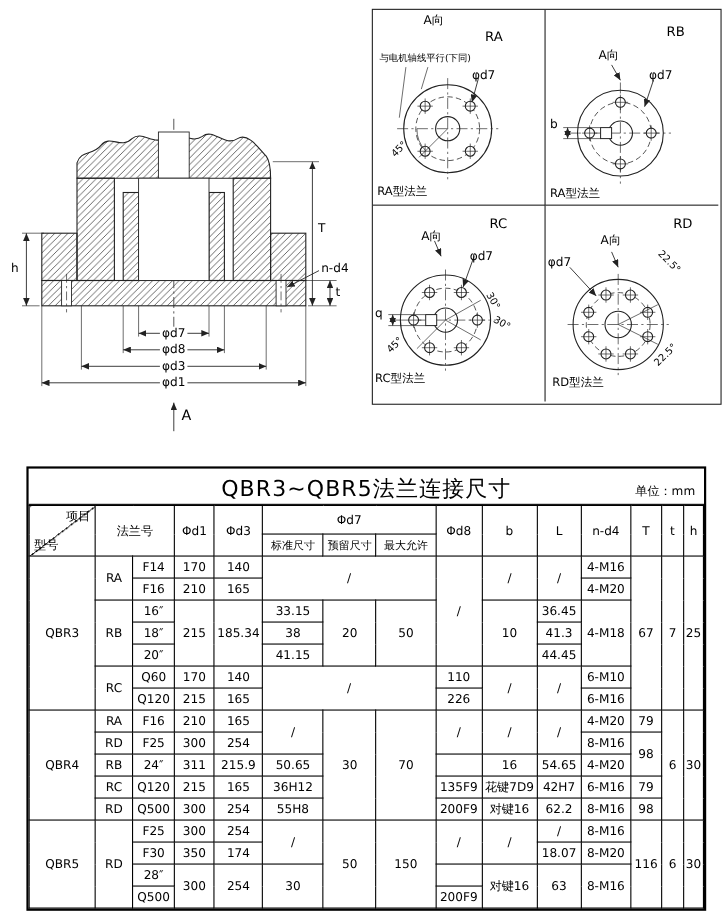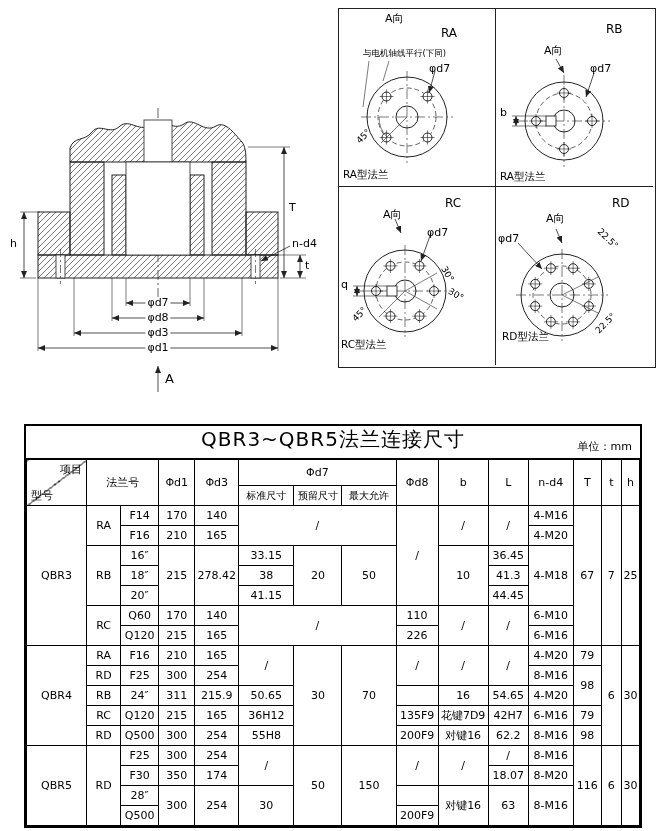--- a/index.html
+++ b/index.html
@@ -1,34 +1,34 @@
 <!DOCTYPE html>
 <html><head>
 <meta charset="utf-8">
 <style>
   html,body{margin:0;padding:0;background:#fff;}
   body{width:662px;height:831px;position:relative;font-family:"DejaVu Sans","Liberation Sans",sans-serif;color:#000;}
   .page{position:absolute;inset:0;background:#fff;overflow:hidden;}
   .lbl{position:absolute;font-size:11px;line-height:1;white-space:nowrap;color:#000;}
   .dimlbl{background:#fff;padding:0 2px;transform:translateX(-50%);}
-  .note{font-size:8.5px;margin-left:18px;}
+  .note{font-size:8.5px;}
   .corner{font-size:12px;}
   .cap{font-size:10.5px;}
   .rotm45{transform:rotate(-45deg);transform-origin:left top;}
   .rot45{transform:rotate(45deg);transform-origin:left top;}
   .rot60{transform:rotate(60deg);transform-origin:left top;}
   .rot30{transform:rotate(30deg);transform-origin:left top;}
   .section{position:absolute;left:8px;top:50px;width:330px;height:360px;}
   .section svg{position:absolute;left:0;top:0;}
   .views{position:absolute;left:338px;top:8px;width:316px;height:358px;border:1px solid #222;display:grid;grid-template-columns:157px 157px;grid-template-rows:178px 178px;box-sizing:content-box;}
   .panel{position:relative;box-sizing:border-box;border-right:1px solid #222;border-bottom:1px solid #222;overflow:hidden;}
   .panel.pr{border-right:none;}
   .panel.pb{border-bottom:none;}
   .tbl-wrap{position:absolute;left:24px;top:424px;width:614px;border:2px solid #000;background:#fff;}
-  .tbl-title{position:relative;height:32px;border-bottom:1px solid #000;display:flex;align-items:flex-start;justify-content:center;}
+  .tbl-title{position:relative;height:32px;border-bottom:1px solid #000;display:flex;align-items:flex-end;justify-content:center;}
   .tbl-title .t{font-size:20px;letter-spacing:1px;}
   .tbl-title .u{position:absolute;right:8px;bottom:4px;font-size:11px;}
   table{border-collapse:collapse;width:100%;table-layout:fixed;}
   th,td{border:1px solid #000;font-size:11px;font-weight:400;text-align:center;vertical-align:middle;padding:0;overflow:hidden;white-space:nowrap;}
   thead tr.h1{height:26px;}
   thead tr.h2{height:20px;}
   tbody tr{height:20px;}
   th.sub,td.sub{font-size:10px;}
   th.diag{position:relative;background:linear-gradient(to bottom right,transparent 49.4%,#000 49.4%,#000 50.6%,transparent 50.6%);}
   .dtop{position:absolute;top:2px;right:4px;font-size:11px;margin-left:20px;}
@@ -232,21 +232,21 @@
           <line x1="66" y1="108" x2="102" y2="126"></line>
         </g>
         <line x1="22" y1="56" x2="46" y2="82" stroke="#222" stroke-width="0.8" marker-end="url(#arr)"></line>
         <line x1="60" y1="42" x2="66" y2="56" stroke="#222" stroke-width="0.8" marker-end="url(#arr)"></line>
       </svg>
       <span class="lbl corner" style="left:116px;top:10px">RD</span>
       <span class="lbl" style="left:50px;top:26px">A向</span>
       <span class="lbl" style="left:2px;top:46px">φd7</span>
       <span class="lbl rot45" style="left:106px;top:40px;font-size:9px">22.5°</span>
       <span class="lbl rotm45" style="left:98px;top:142px;font-size:9px">22.5°</span>
-      <span class="lbl cap" style="left:6px;top:144px">RD型法兰</span>
+      <span class="lbl cap" style="left:6px;top:156px">RD型法兰</span>
     </div>
   </div>
 
   <div class="tbl-wrap">
     <div class="tbl-title">
       <span class="t">QBR3~QBR5法兰连接尺寸</span>
       <span class="u">单位：mm</span>
     </div>
     <table>
       <colgroup>
@@ -309,21 +309,21 @@
           <tr>
             <td>F16</td>
             <td>210</td>
             <td>165</td>
             <td>4-M20</td>
           </tr>
           <tr>
             <td rowspan="3">RB</td>
             <td>16″</td>
             <td rowspan="3">215</td>
-            <td rowspan="3">278.42</td>
+            <td rowspan="3">185.34</td>
             <td>33.15</td>
             <td rowspan="3">20</td>
             <td rowspan="3">50</td>
             <td rowspan="3">10</td>
             <td>36.45</td>
             <td rowspan="3">4-M18</td>
           </tr>
           <tr>
             <td>18″</td>
             <td>38</td>

